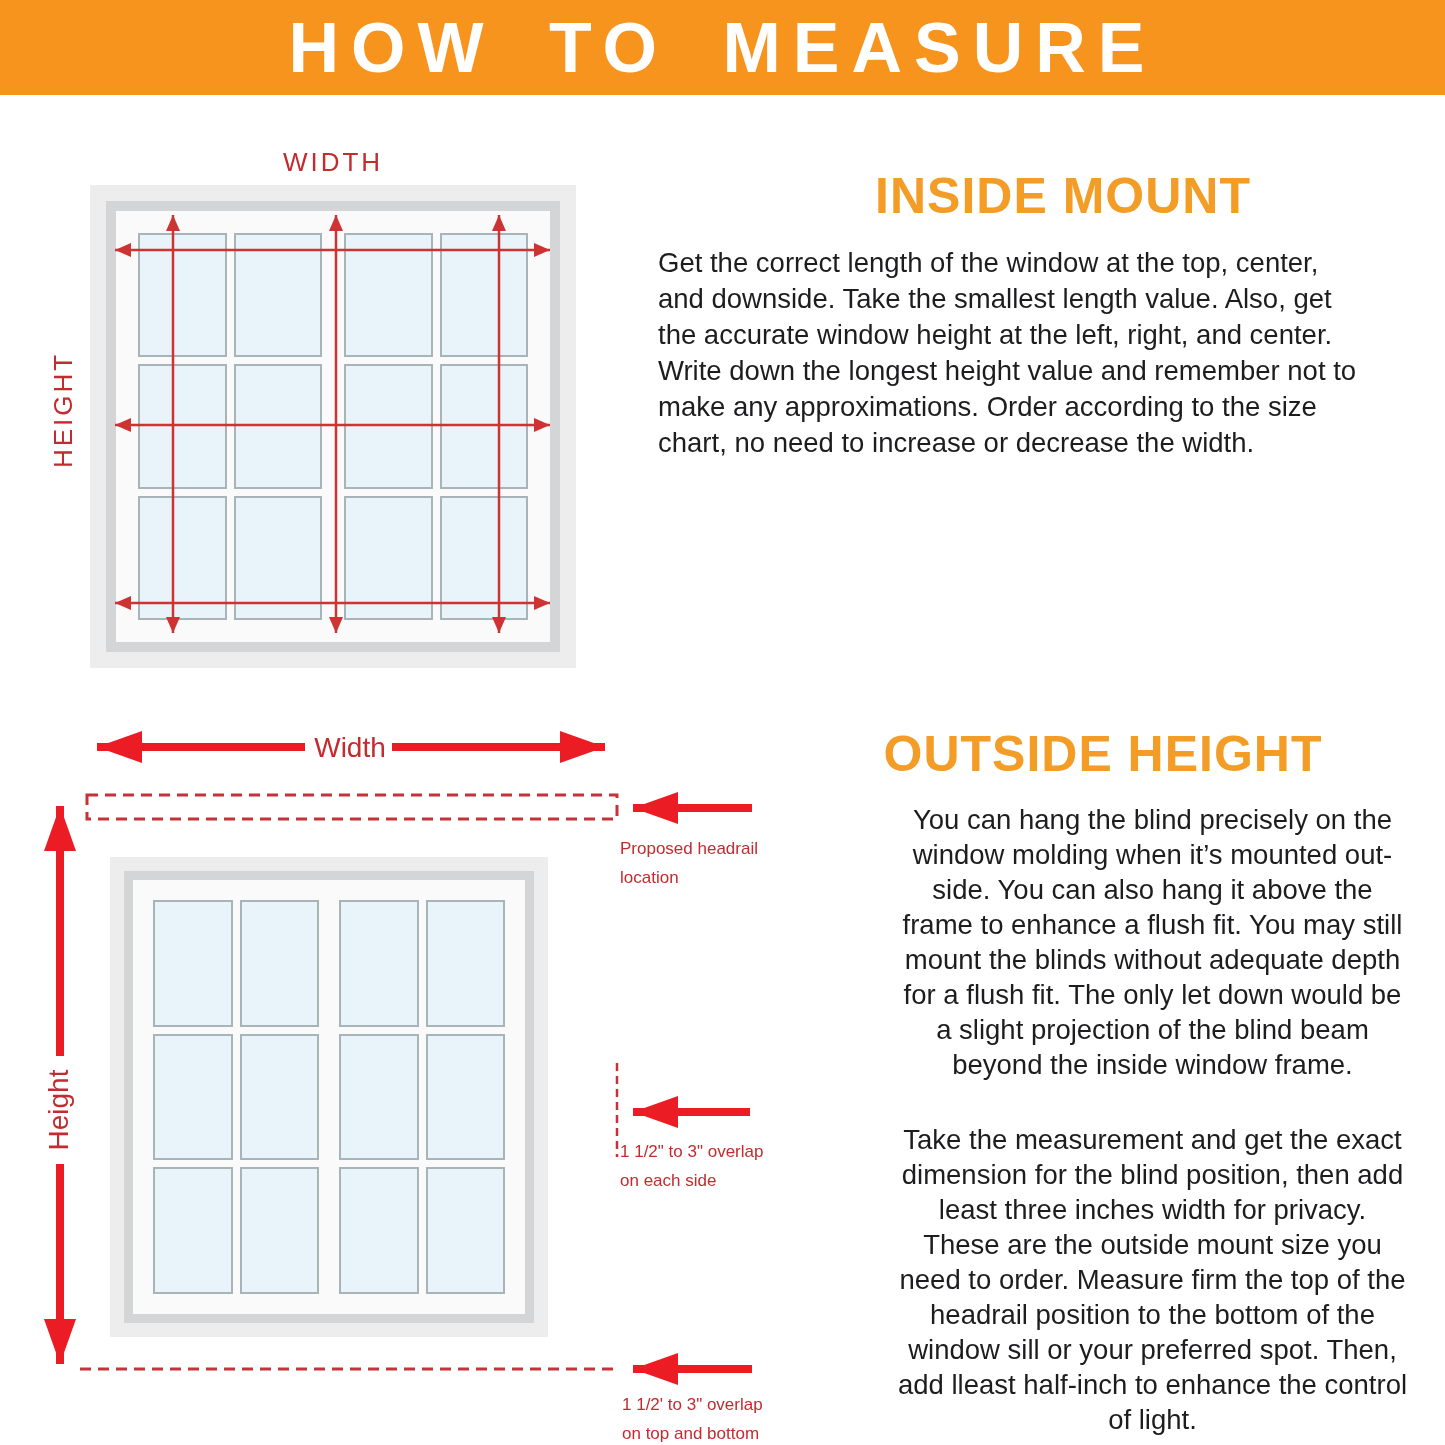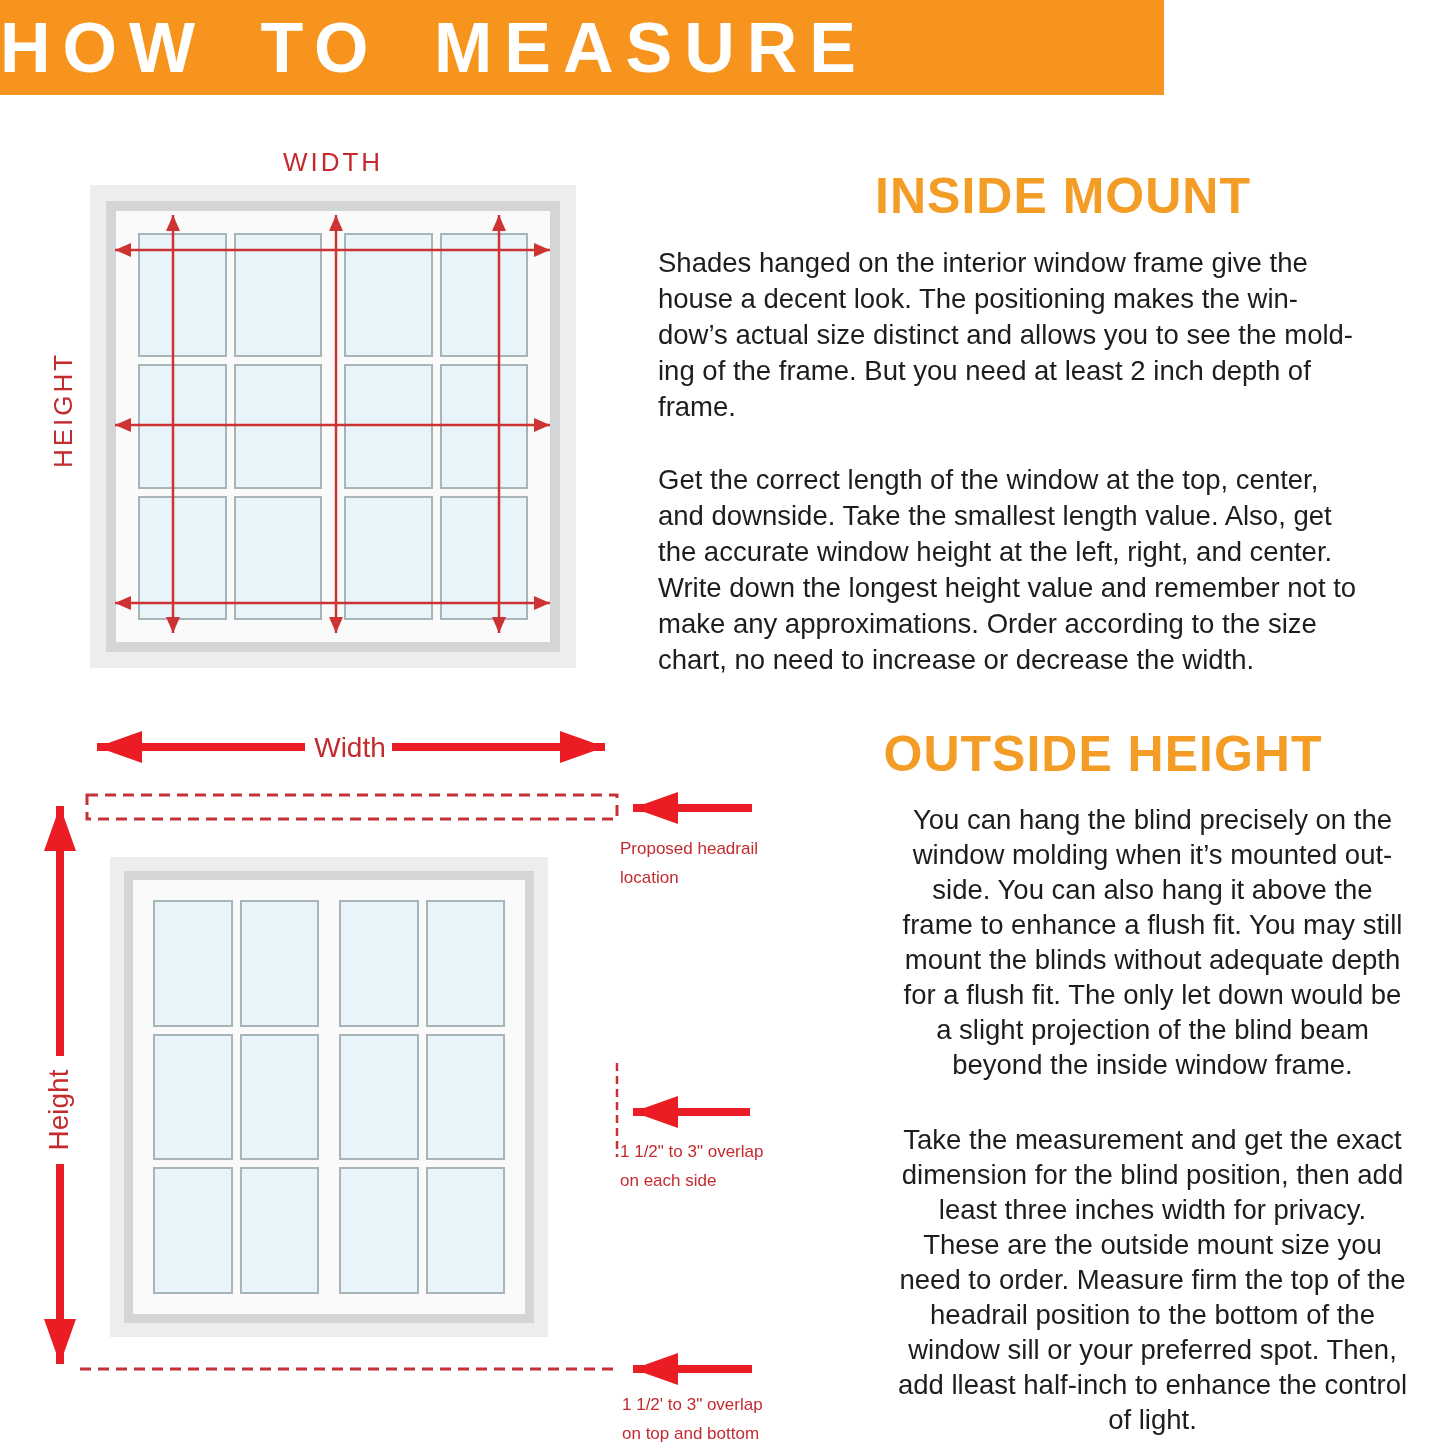--- a/index.html
+++ b/index.html
@@ -2,22 +2,22 @@
 <html><head>
 <meta charset="utf-8">
 <style>
   html,body{margin:0;padding:0;background:#ffffff;}
   .canvas{
     position:relative;width:1445px;height:1445px;overflow:hidden;background:#ffffff;
     font-family:"Liberation Sans", sans-serif;
   }
   
   .banner{
-    position:absolute;left:0;top:0;width:1164px;height:95px;background:#f7941d;
-    display:flex;align-items:center;justify-content:flex-start;
+    position:absolute;left:0;top:0;width:1445px;height:95px;background:#f7941d;
+    display:flex;align-items:center;justify-content:center;
   }
   .banner h1{
     margin:0;color:#ffffff;font-size:70px;font-weight:bold;
     letter-spacing:12px;word-spacing:22px;white-space:nowrap;
   }
   
   .window{position:absolute;background:#ededee;box-sizing:border-box;}
   .bevel{width:100%;height:100%;background:#d4d5d7;box-sizing:border-box;}
   .sash-area{width:100%;height:100%;background:#fafafb;box-sizing:border-box;display:flex;}
   .sash{flex:1;display:grid;grid-template-columns:repeat(2,1fr);grid-template-rows:repeat(3,1fr);gap:7px;}
@@ -157,25 +157,20 @@
   <div class="red-lbl lbl-height-bottom">Height</div>
   <div class="red-lbl note note-headrail">Proposed headrail
 location</div>
   <div class="red-lbl note note-side">1 1/2" to 3" overlap
 on each side</div>
   <div class="red-lbl note note-bottom">1 1/2' to 3" overlap
 on top and bottom</div>
 
   <h2 class="mount-heading" id="inside-heading">INSIDE MOUNT</h2>
   <div class="copy" id="inside-copy">
-    <p class="para">Shades hanged on the interior window frame give the
-house a decent look. The positioning makes the win-
-dow’s actual size distinct and allows you to see the mold-
-ing of the frame. But you need at least 2 inch depth of
-frame.</p>
     <p class="para">Get the correct length of the window at the top, center,
 and downside. Take the smallest length value. Also, get
 the accurate window height at the left, right, and center.
 Write down the longest height value and remember not to
 make any approximations. Order according to the size
 chart, no need to increase or decrease the width.</p>
   </div>
 
   <h2 class="mount-heading" id="outside-heading">OUTSIDE HEIGHT</h2>
   <div class="copy" id="outside-copy">

